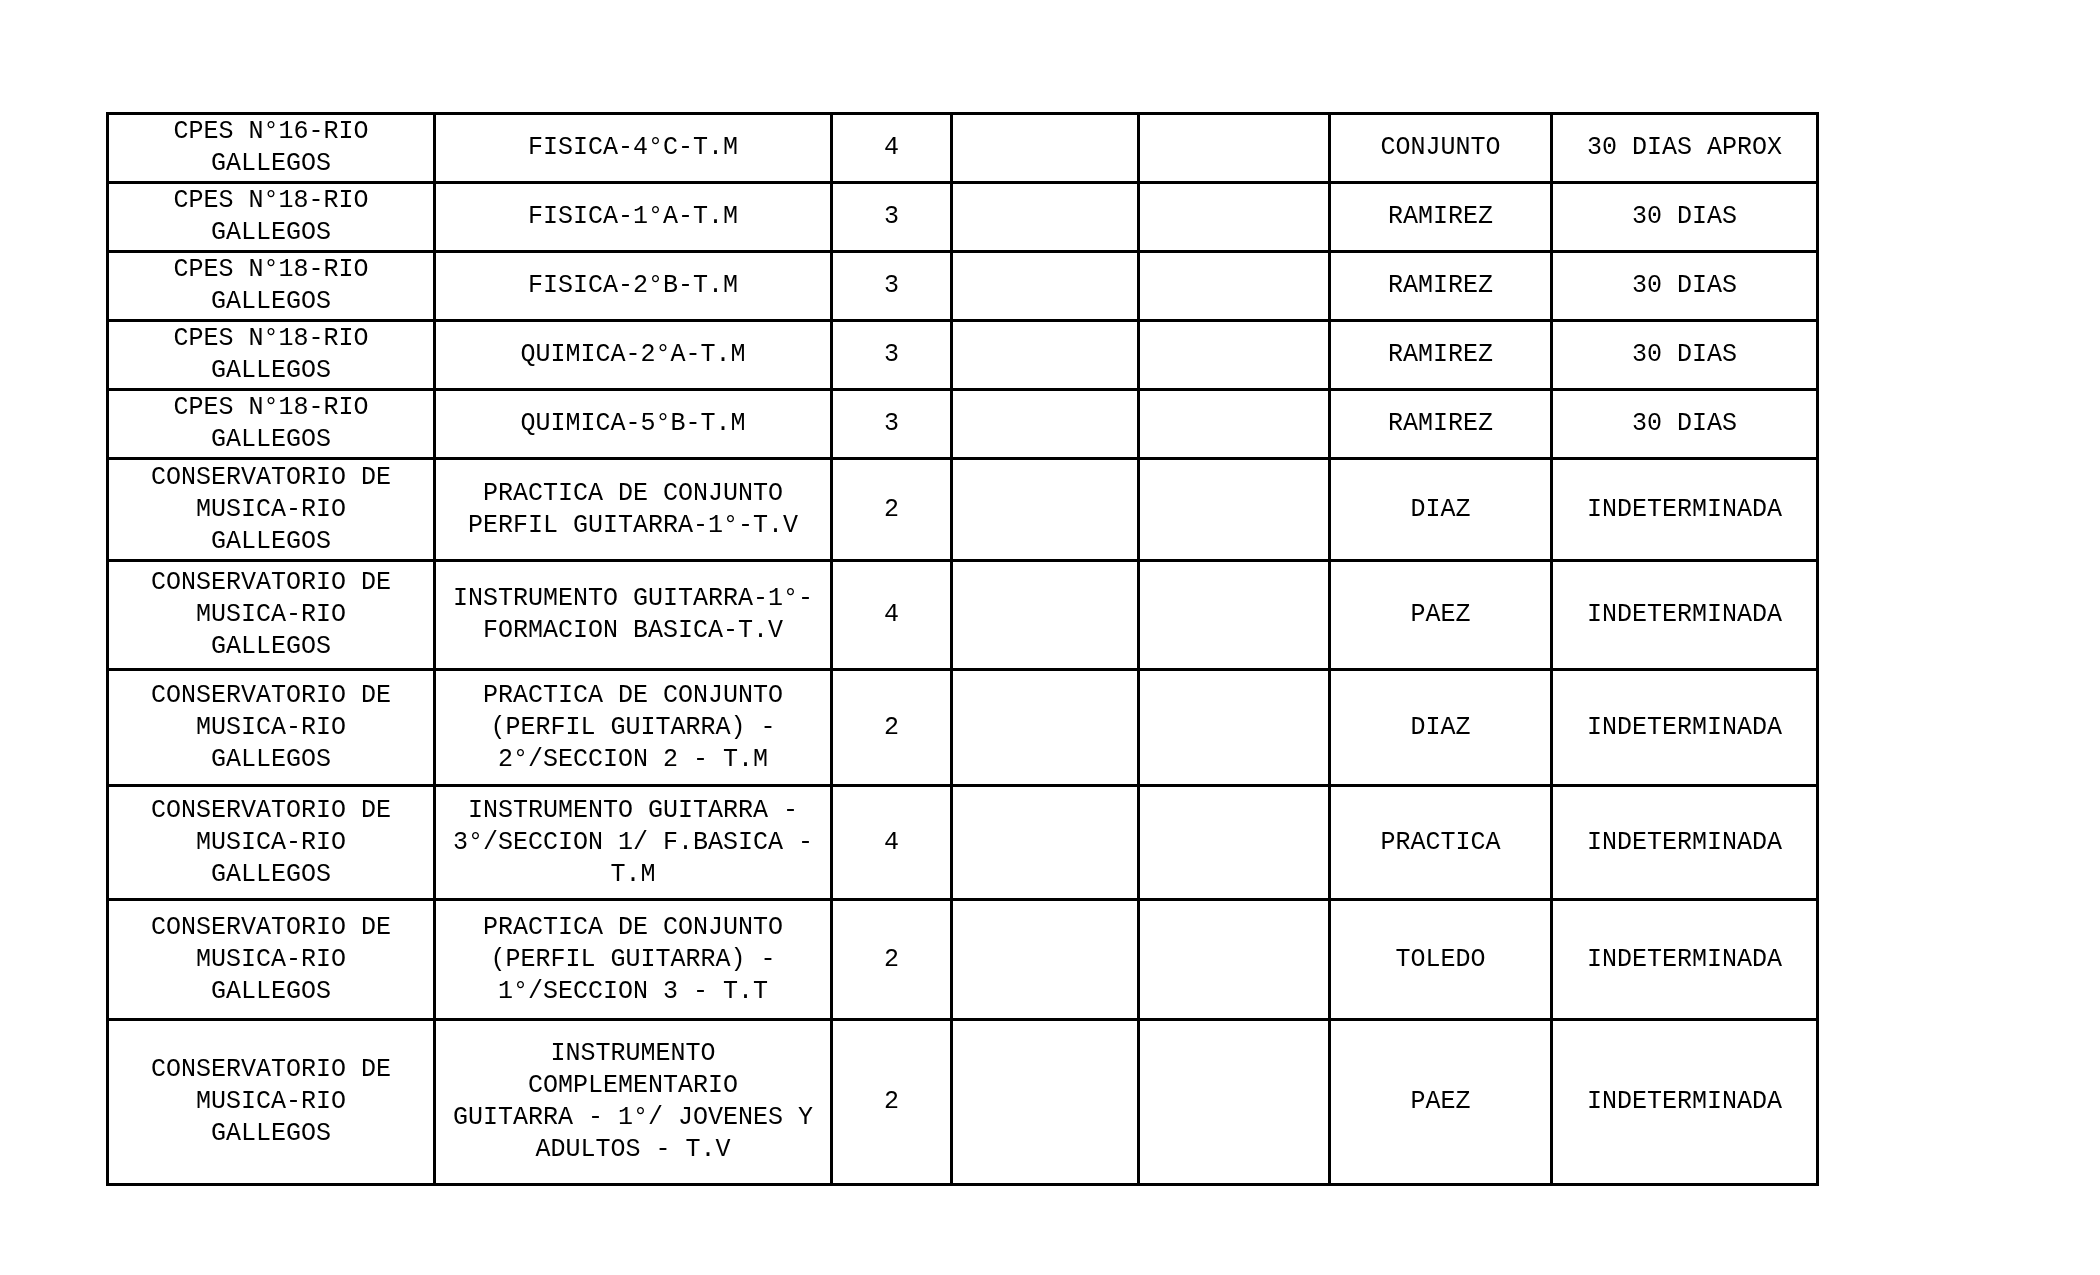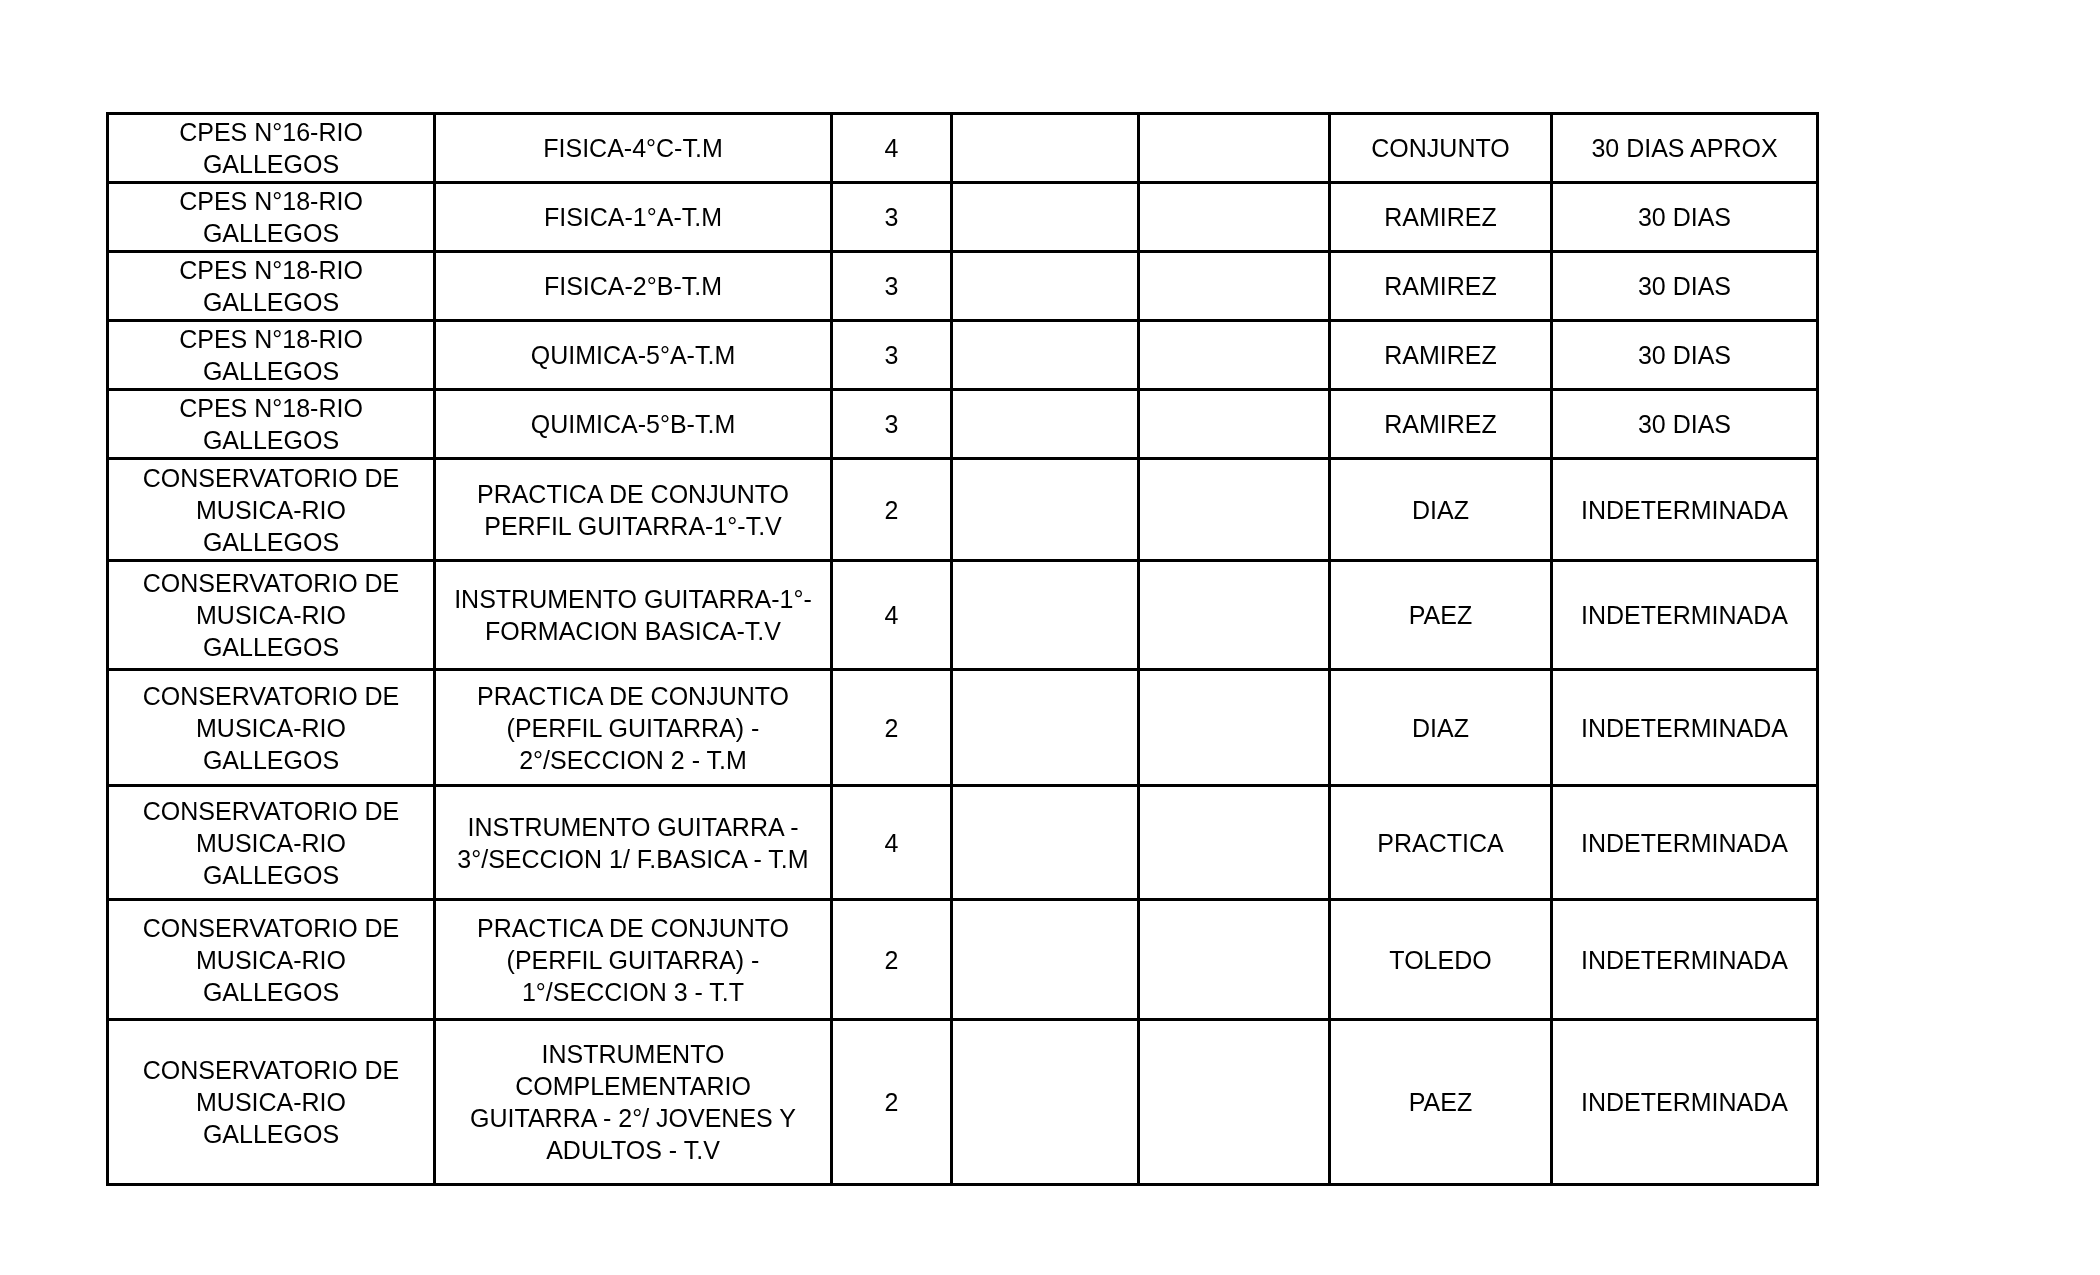--- a/index.html
+++ b/index.html
@@ -38,21 +38,21 @@
     padding: 1px 4px;
     overflow: hidden;
   }
   col.c1 { width: 327px; }
   col.c2 { width: 397px; }
   col.c3 { width: 120px; }
   col.c4 { width: 187px; }
   col.c5 { width: 191px; }
   col.c6 { width: 222px; }
   col.c7 { width: 266px; }
-  table.grid tr { height: 67px; }
+  table.grid tr { height: 67px; font-family: Liberation Mono, monospace; }
   table.grid tr:nth-child(6)  { height: 102px; }
   table.grid tr:nth-child(7)  { height: 109px; }
   table.grid tr:nth-child(8)  { height: 116px; }
   table.grid tr:nth-child(9)  { height: 114px; }
   table.grid tr:nth-child(10) { height: 120px; }
   table.grid tr:nth-child(11) { height: 165px; }
 </style>
 </head>
 <body>
 
@@ -94,21 +94,21 @@
           <td>FISICA-2°B-T.M</td>
           <td>3</td>
           <td></td>
           <td></td>
           <td>RAMIREZ</td>
           <td>30 DIAS</td>
         </tr>
         <tr>
           <td>CPES N°18-RIO
 GALLEGOS</td>
-          <td>QUIMICA-5°A-T.M</td>
+          <td>QUIMICA-2°A-T.M</td>
           <td>3</td>
           <td></td>
           <td></td>
           <td>RAMIREZ</td>
           <td>30 DIAS</td>
         </tr>
         <tr>
           <td>CPES N°18-RIO
 GALLEGOS</td>
           <td>QUIMICA-5°B-T.M</td>
@@ -179,21 +179,21 @@
           <td></td>
           <td>TOLEDO</td>
           <td>INDETERMINADA</td>
         </tr>
         <tr>
           <td>CONSERVATORIO DE
 MUSICA-RIO
 GALLEGOS</td>
           <td>INSTRUMENTO
 COMPLEMENTARIO
-GUITARRA - 2°/ JOVENES Y
+GUITARRA - 1°/ JOVENES Y
 ADULTOS - T.V</td>
           <td>2</td>
           <td></td>
           <td></td>
           <td>PAEZ</td>
           <td>INDETERMINADA</td>
         </tr>
       </tbody>
   </table>
 </div>

